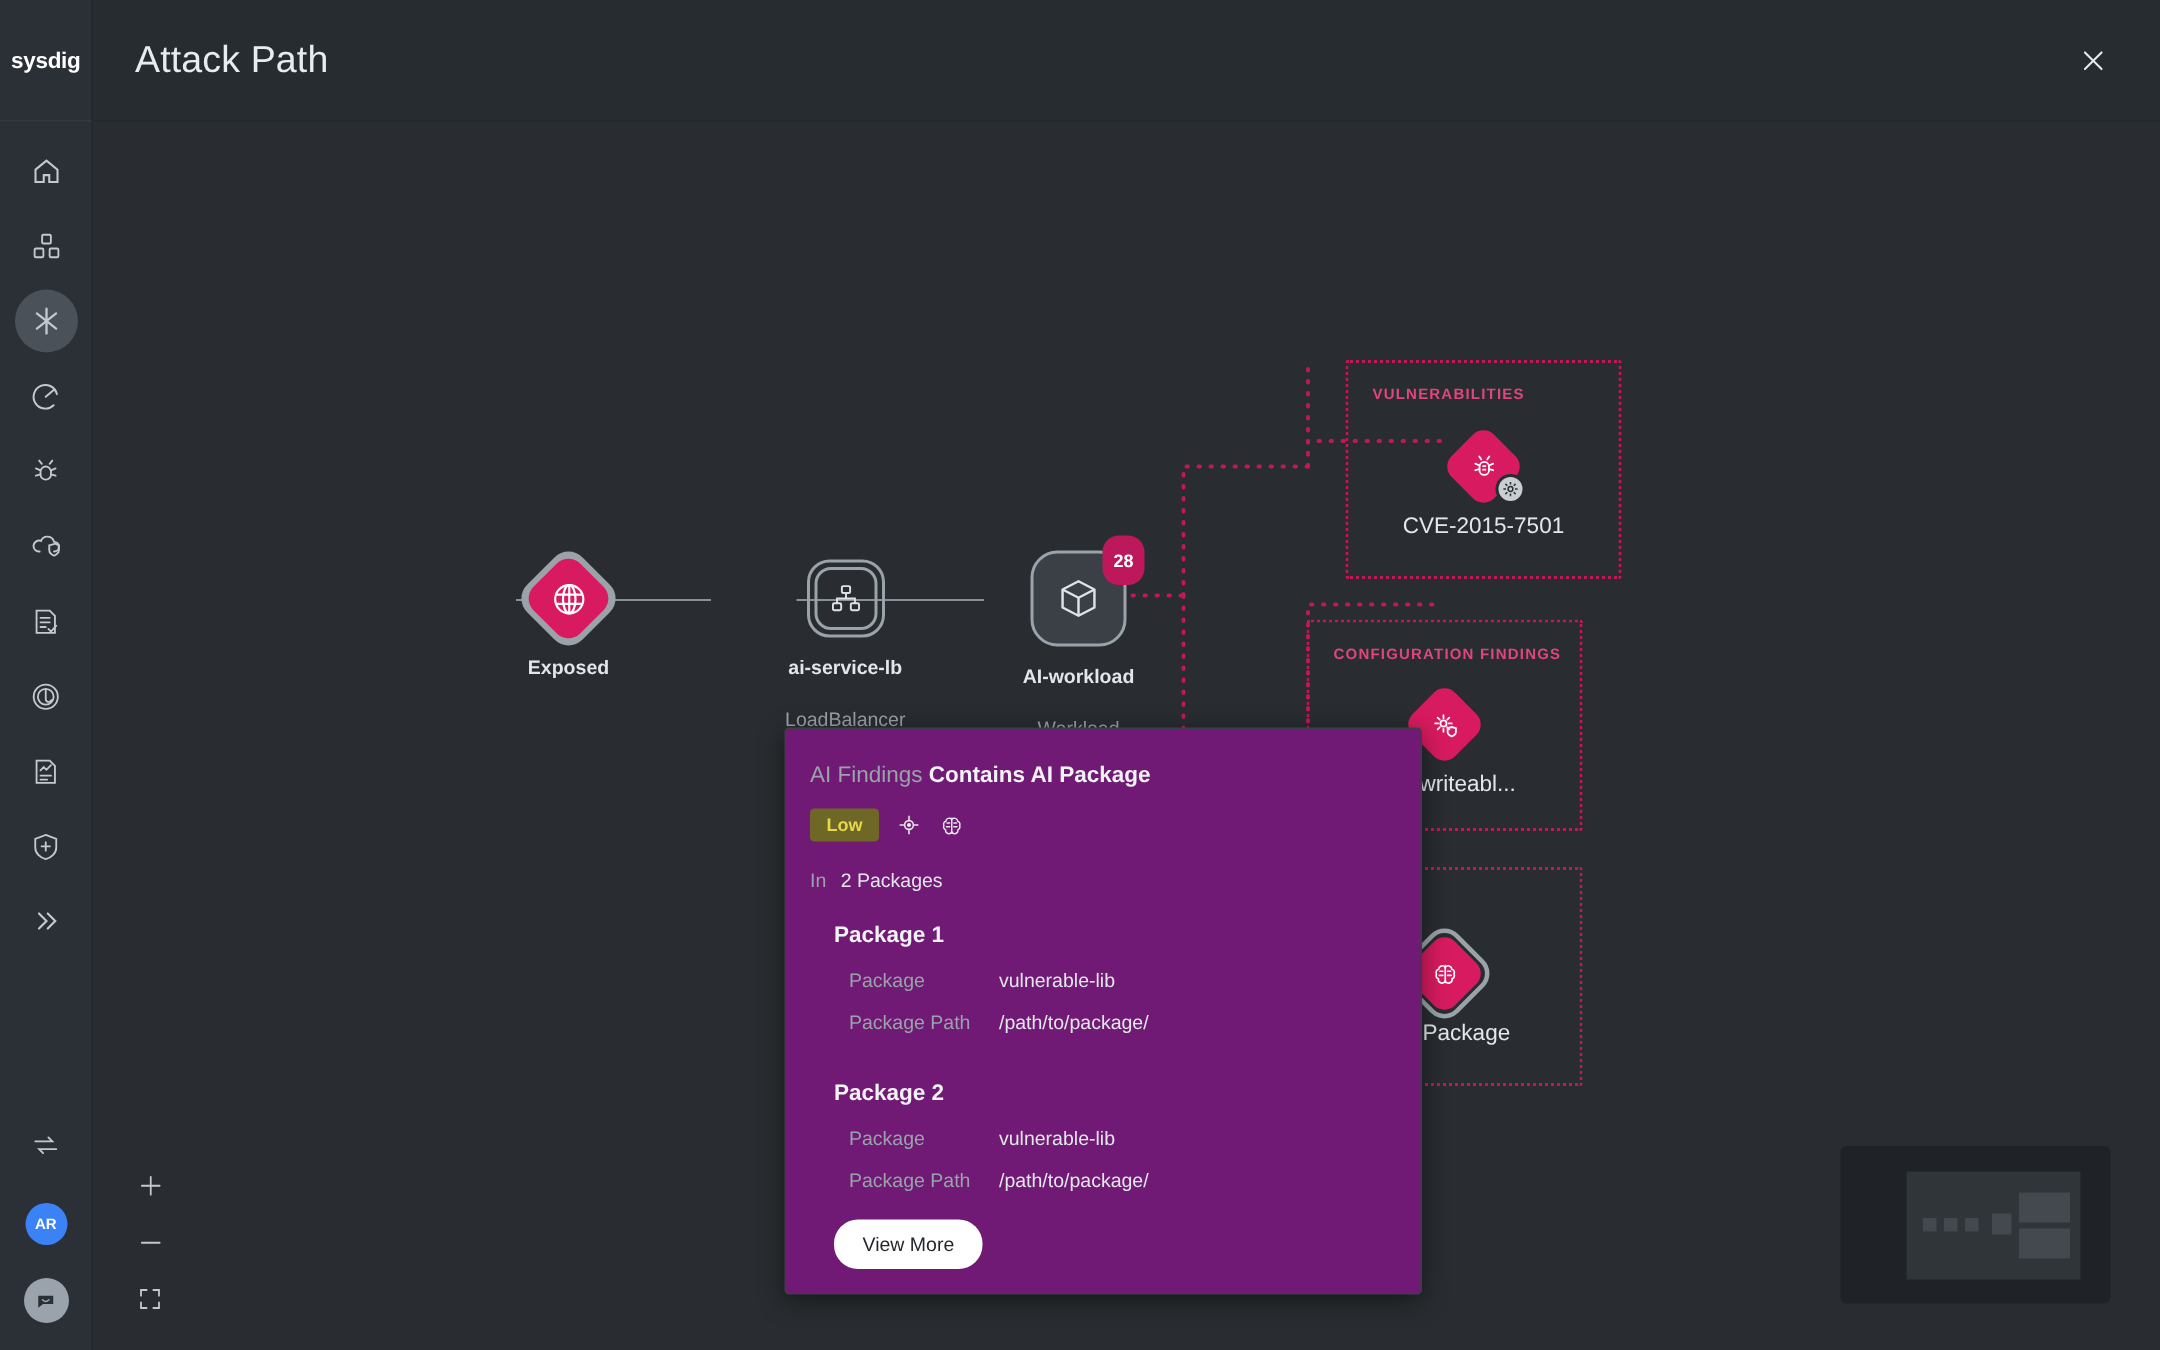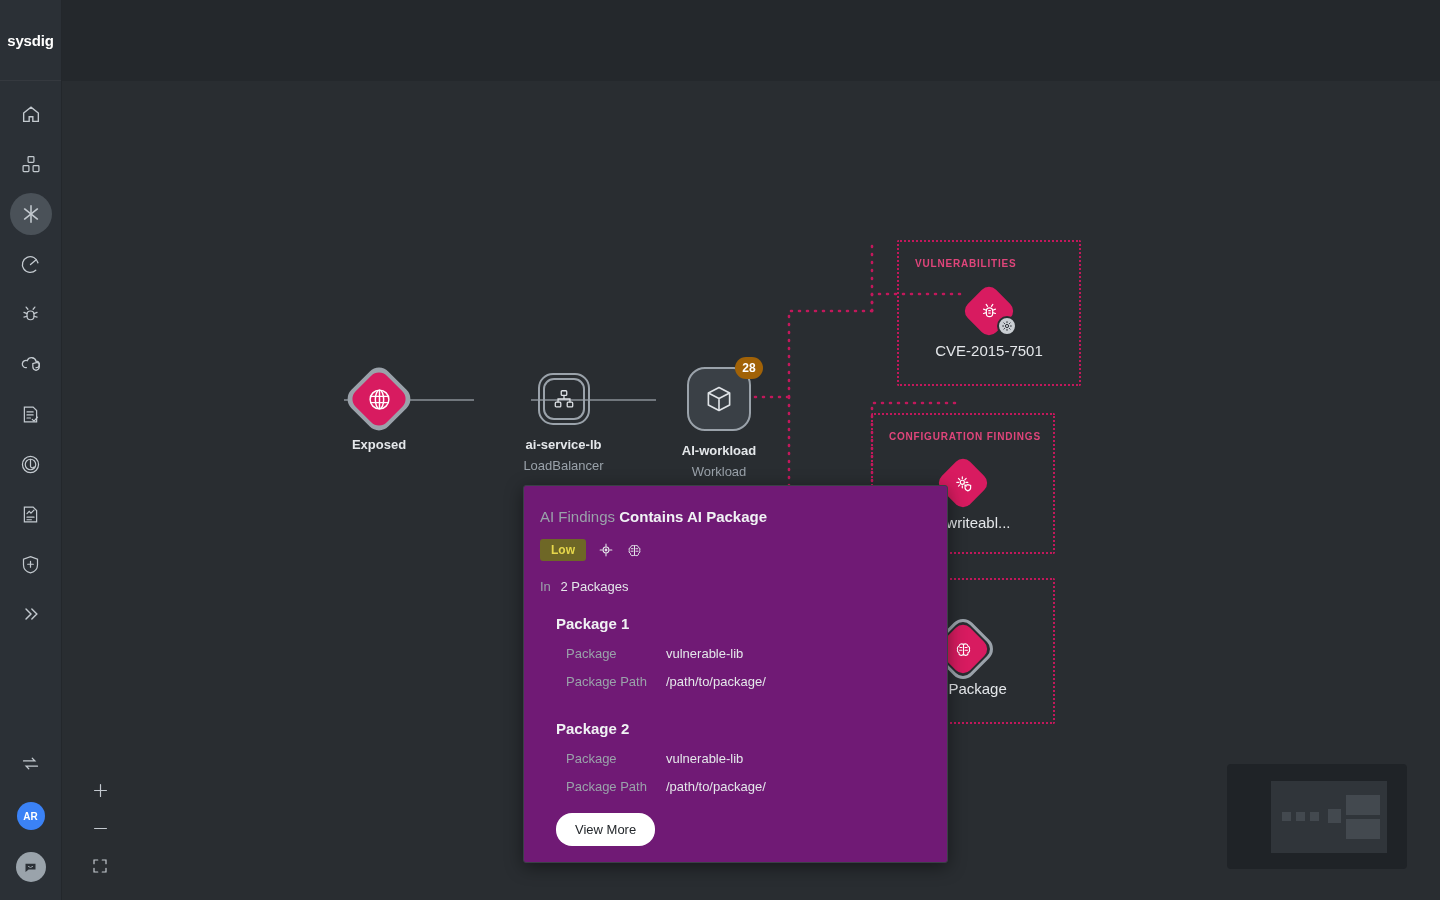--- a/index.html
+++ b/index.html
@@ -62,21 +62,21 @@
   
   .canvas {
     position: absolute; left: 62px; top: 81px; width: 1378px; height: 819px;
     background: #292d31; overflow: hidden;
   }
   .edges { position: absolute; left: 0; top: 0; width: 1378px; height: 819px; }
 
   
   .node { position: absolute; text-align: center; }
   .node-label { color: #e4e7ea; font-size: 13px; font-weight: bold; margin-top: 12px; white-space: nowrap; }
-  .node-sub { color: #9aa2aa; font-size: 13px; margin-top: 6px; white-space: nowrap; }
+  .node-sub { color: #9aa2aa; font-size: 13px; margin-top: 20px; white-space: nowrap; }
 
   .diamond-wrap { position: relative; width: 52px; height: 52px; margin: 0 auto; }
   .diamond-outer {
     position: absolute; inset: 0;
     background: #9aa2aa; border-radius: 13px; transform: rotate(45deg);
   }
   .diamond-inner {
     position: absolute; inset: 4px;
     background: #d81b60; border-radius: 11px; transform: rotate(45deg);
   }
@@ -93,22 +93,22 @@
     position: absolute; inset: 5px; border: 2px solid #9aa2aa; border-radius: 11px;
     display: flex; align-items: center; justify-content: center; color: #dfe3e7;
   }
   .box-node { position: relative; width: 64px; height: 64px; margin: 0 auto; }
   .box-outer {
     position: absolute; inset: 0; background: #3a4046; border: 2px solid #9aa2aa; border-radius: 18px;
     display: flex; align-items: center; justify-content: center; color: #dfe3e7;
   }
   .badge {
     position: absolute; right: -12px; top: -10px;
-    min-width: 28px; height: 22px; padding: 0 7px; border-radius: 11px;
-    background: #a16207; color: #fff; font-size: 12px; font-weight: bold;
+    min-width: 28px; height: 33px; padding: 0 7px; border-radius: 11px;
+    background: #be185d; color: #fff; font-size: 12px; font-weight: bold;
     display: flex; align-items: center; justify-content: center;
   }
 
   
   .group {
     position: absolute;
     border: 2px dotted #c2185b; border-radius: 2px;
   }
   .group-title {
     position: absolute; left: 16px; top: 16px;
@@ -280,20 +280,28 @@
       <div class="avatar">AR</div>
       <div class="rail-chat">
         <svg width="15" height="15" viewBox="0 0 24 24" fill="none" stroke="currentColor" stroke-width="2" stroke-linecap="round">
           <path d="M4 6 H20 V15 H9 L4 19 Z" fill="currentColor" stroke="none"></path>
           <path d="M8.5 10.5 Q12 14 15.5 10.5" stroke="#9aa3ab" stroke-width="1.6" fill="none"></path>
         </svg>
       </div>
     </div>
   </div>
 
+  <div class="header">
+    <div class="header-title">Attack Path</div>
+    <div class="close-btn">
+      <svg width="19" height="19" viewBox="0 0 24 24" fill="none" stroke="currentColor" stroke-width="1.7" stroke-linecap="round">
+        <path d="M5 5 L19 19 M19 5 L5 19"></path>
+      </svg>
+    </div>
+  </div>
 
   <div class="canvas">
 
     <svg class="edges">
 
       <line x1="282" y1="319" x2="412" y2="319" stroke="#8a9197" stroke-width="1.4"></line>
       <line x1="469" y1="319" x2="594" y2="319" stroke="#8a9197" stroke-width="1.4"></line>
 
       <path d="M653 316 H727" stroke="#c2185b" stroke-width="2.6" stroke-linecap="round" stroke-dasharray="1 7" fill="none"></path>
       <path d="M727 316 V230 H810" stroke="#c2185b" stroke-width="2.6" stroke-linecap="round" stroke-dasharray="1 7" fill="none"></path>

